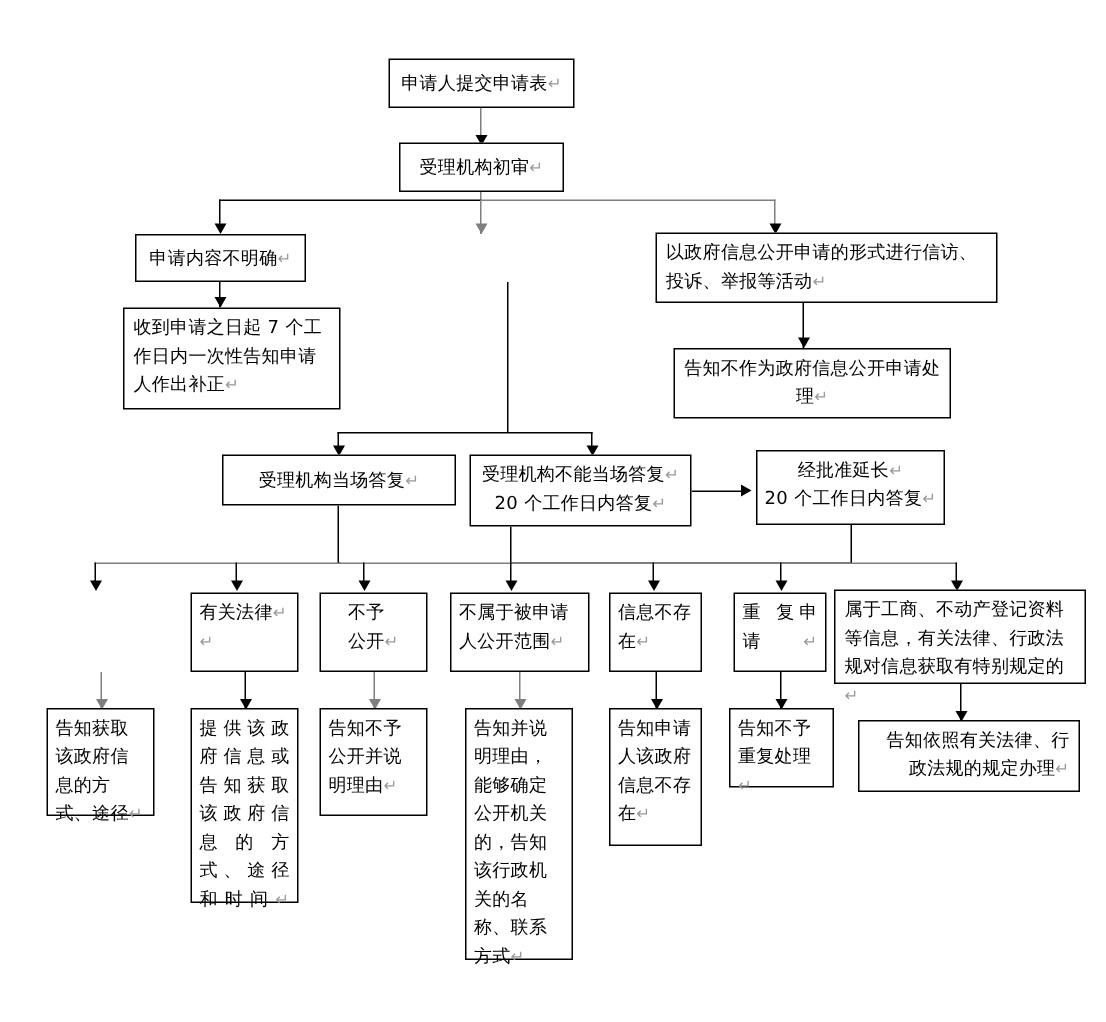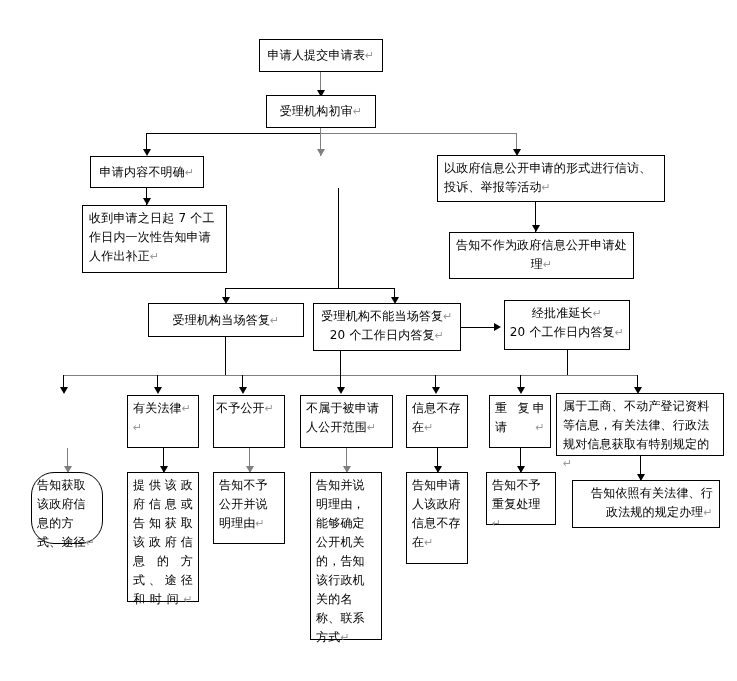--- a/index.html
+++ b/index.html
@@ -153,21 +153,21 @@
   <div class="arrow" style="left:337px; top:387px;"></div>
   <div class="arrow" style="left:432px; top:387px;"></div>
   <div class="arrow" style="left:517px; top:387px;"></div>
   <div class="arrow" style="left:634px; top:387px;"></div>
 
 
   <div class="box" style="left:127px; top:395px; width:72px; height:53px; text-align:left; padding:3px 5px;">
     <span>有关法律</span><span class="pmark">↵</span><br><span class="pmark">↵</span>
   </div>
 
-  <div class="box" style="left:213px; top:395px; width:72px; height:53px; text-align:left; padding:3px 2px;">
+  <div class="box" style="left:213px; top:395px; width:72px; height:53px; text-align:left; padding:3px 18px;">
     <span>不予公开</span><span class="pmark">↵</span>
   </div>
 
   <div class="box" style="left:300px; top:395px; width:93px; height:53px; text-align:left; padding:3px 5px;">
     <span>不属于被申请人公开范围</span><span class="pmark">↵</span>
   </div>
 
   <div class="box" style="left:406px; top:395px; width:62px; height:53px; text-align:left; padding:3px 5px;">
     <span>信息不存在</span><span class="pmark">↵</span>
   </div>
@@ -194,21 +194,21 @@
 
   <div class="line vline" style="left:437px; top:448px; height:24px;"></div>
   <div class="arrow" style="left:434px; top:466px;"></div>
 
   <div class="line vline" style="left:520px; top:448px; height:24px;"></div>
   <div class="arrow" style="left:517px; top:466px;"></div>
 
   <div class="line vline" style="left:640px; top:456px; height:24px;"></div>
   <div class="arrow" style="left:637px; top:474px;"></div>
 
-  <div class="box" style="left:31px; top:472px; width:72px; height:72px; text-align:left; padding:3px 5px;border-radius:23px;">
+  <div class="box" style="left:31px; top:472px; width:72px; height:72px; text-align:left; padding:3px 5px;">
     <span>告知获取该政府信息的方式、途径</span><span class="pmark">↵</span>
   </div>
 
   <div class="box jt" style="left:127px; top:472px; width:72px; height:130px; padding:3px 5px;">
     <span>提供该政府信息或告知获取该政府信息 的 方式、途径和时间</span><span class="pmark">↵</span>
   </div>
 
   <div class="box" style="left:213px; top:472px; width:72px; height:72px; text-align:left; padding:3px 5px;">
     <span>告知不予公开并说明理由</span><span class="pmark">↵</span>
   </div>

